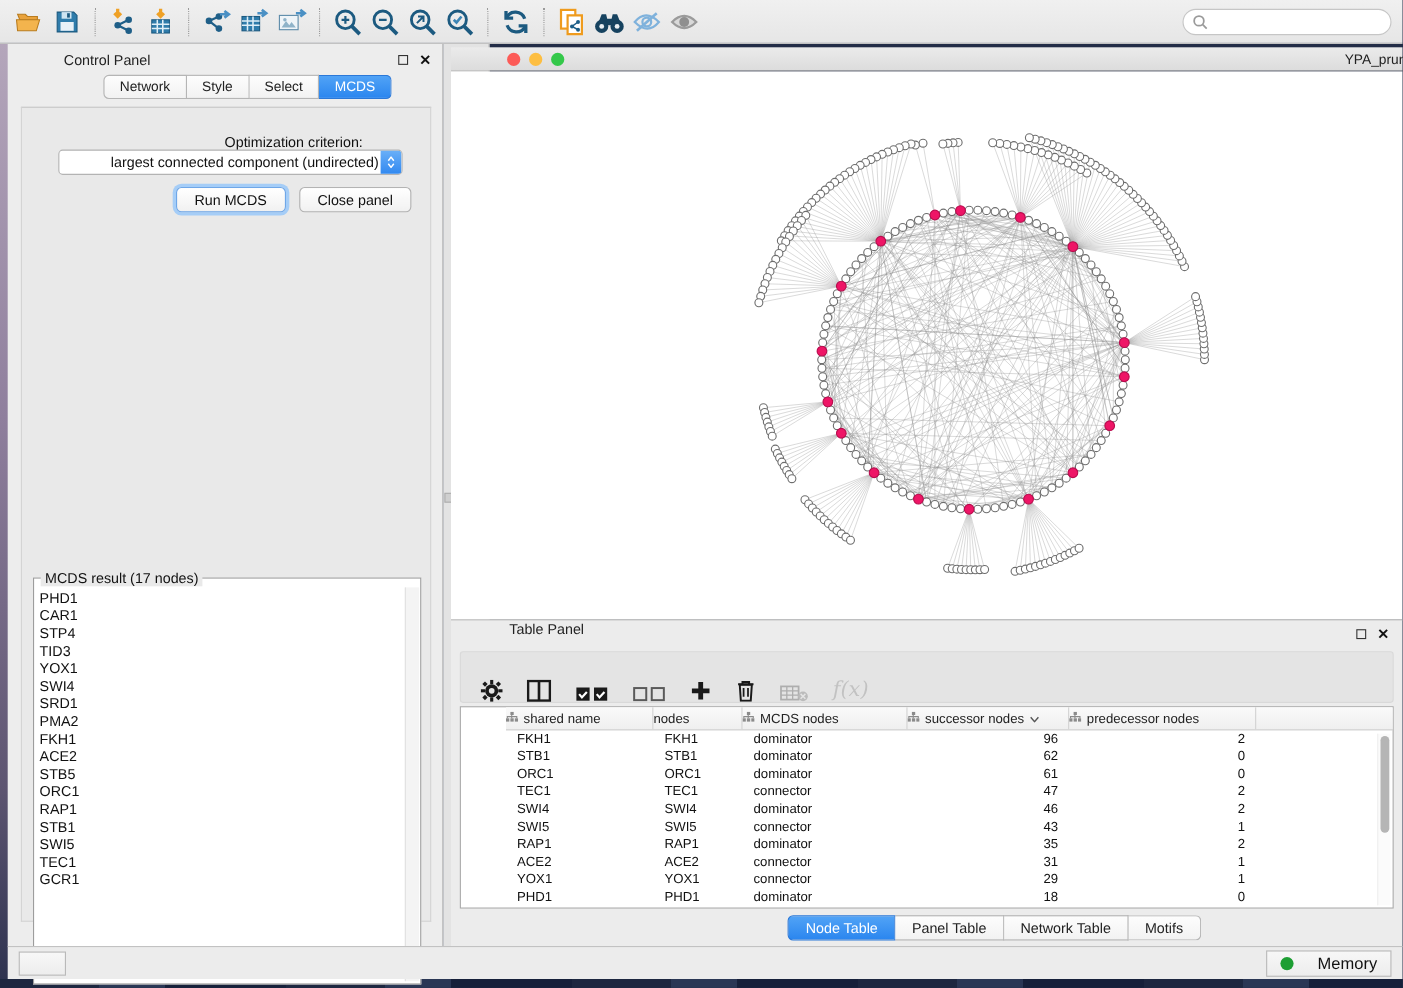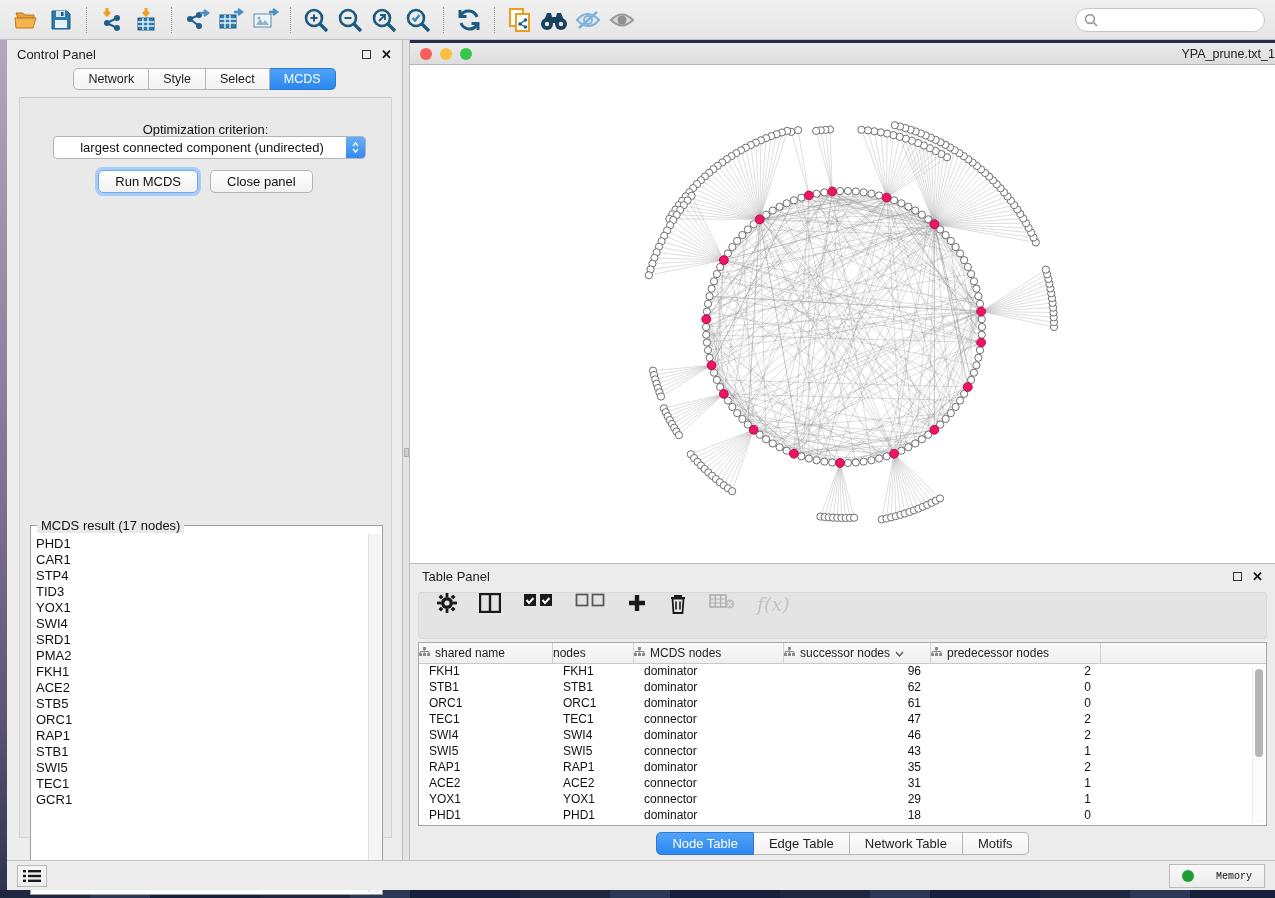--- a/index.html
+++ b/index.html
@@ -1,18 +1,18 @@
 <!DOCTYPE html>
 <html><head>
 <meta charset="utf-8">
 <style>
   * { margin:0; padding:0; box-sizing:border-box; }
   html,body { width:1275px; height:898px; overflow:hidden;
     font-family:"Liberation Sans", sans-serif; background:#232d47; }
-  .abs { position:absolute; }
+  .abs { position:absolute;padding-left:41px; }
 
   
   #toolbar { left:0; top:0; width:1275px; height:40px; background:linear-gradient(#f0f0f0,#e6e6e6);
     border-bottom:1px solid #c2c2c2; display:flex; align-items:center; padding:0 10px; }
   .tb-icon { width:34px; height:30px; display:flex; align-items:center; justify-content:center; cursor:pointer; }
   .tb-sep { width:1px; height:26px; border-left:1px dotted #9a9a9a; margin:0 8px; }
   #toolbar-search { margin-left:auto; width:190px; height:24px; background:#fff; border:1px solid #c6c6c6;
     border-radius:12px; display:flex; align-items:center; padding:0 8px; color:#999; }
   #toolbar-search input { border:none; outline:none; width:150px; font-size:12px; background:transparent; }
 
@@ -62,44 +62,44 @@
   #net-win { left:410px; top:40px; width:865px; height:523px; }
   #net-titlebar { left:0; top:3px; width:865px; height:22px; background:linear-gradient(#ebebeb,#dcdcdc);
     border-bottom:1px solid #b5b5b5; display:flex; align-items:center; }
   .traffic { display:flex; gap:8px; padding-left:10px; }
   .light { width:12px; height:12px; border-radius:50%; cursor:pointer; }
   #net-title { position:absolute; width:100%; text-align:right; font-size:12.5px; color:#222; pointer-events:none; }
   #net-canvas { left:0; top:25px; width:865px; height:498px; background:#fff; cursor:default; }
 
   
   #table-panel { left:410px; top:563px; width:865px; height:297px; background:#ececec; border-top:1px solid #bdbdbd; }
-  #tp-header { height:25px; display:flex; align-items:center; padding:0 12px; font-size:13px; color:#222; }
+  #tp-header { height:25px; display:flex; padding:0 12px; font-size:13px; color:#222; }
   #tp-toolbar { left:8px; top:28px; width:849px; height:47px; background:#e4e4e4; border:1px solid #d9d9d9;
-    border-radius:3px; display:flex; align-items:flex-start; gap:22px; padding:0 18px; }
+    border-radius:3px; display:flex; align-items:flex-end; gap:22px; padding:0 18px; }
   .tp-icon { display:flex; align-items:center; cursor:pointer; }
   .tp-icon.disabled { opacity:.45; cursor:default; }
   #fx-label { font-size:19px; font-style:italic; color:#9a9a9a; font-family:"DejaVu Serif", serif; }
   #node-table { left:8px; top:78px; width:849px; height:184px; background:#fff; border:1px solid #a8a8a8; }
   #nt-headrow { display:flex; height:21px; background:linear-gradient(#fafafa,#efefef); border-bottom:1px solid #c9c9c9; }
   .nt-hcell { display:flex; align-items:center; justify-content:flex-start; gap:5px; font-size:12px; color:#222;
     border-right:1px solid #d2d2d2; cursor:pointer; }
   .nt-row { display:flex; height:16px; font-size:12px; color:#111; }
   .nt-cell { padding:0 10px; white-space:nowrap; overflow:hidden; }
   .nt-cell.num { text-align:right; }
   #nt-scroll { position:absolute; right:2px; top:24px; width:12px; height:156px; background:#fbfbfb; border-left:1px solid #eee; }
   #nt-thumb { position:absolute; left:2px; top:2px; width:8px; height:88px; background:#b5b5b5; border-radius:5px; }
   #tp-tabs { top:268px; width:100%; display:flex; justify-content:center; }
   #tp-tabs .seg-tab { font-size:13px; padding:3px 15px; }
 
   
   #status-bar { left:7px; top:860px; width:1268px; height:30px; background:#ececec; border-top:1px solid #c2c2c2; }
   #list-btn { left:10px; top:4px; width:30px; height:22px; background:linear-gradient(#f7f7f7,#ededed);
     border:1px solid #b9b9b9; display:flex; align-items:center; justify-content:center; cursor:pointer; }
   #memory-btn { right:10px; top:3px; height:24px; background:linear-gradient(#f7f7f7,#ededed); border:1px solid #b9b9b9;
-    display:flex; align-items:center; gap:22px; padding:0 12px; font-size:10px; color:#111; cursor:pointer;font-family:Liberation Mono, monospace; }
+    display:flex; align-items:center; gap:22px; padding:0 12px; font-size:15px; color:#111; cursor:pointer; }
   #memory-dot { width:12px; height:12px; border-radius:50%; background:#1d9e33; }
 </style>
 </head>
 <body>
 
 <div id="toolbar" class="abs">
   <span class="tb-icon">
     <svg width="26" height="22" viewBox="0 0 26 22">
         <path d="M2 4 h7 l2 2 h9 v3 H4 z" fill="#e9a23b" stroke="#b97c1e"></path>
         <path d="M1 9 h21 l-3 10 H2 z" fill="#f3b44d" stroke="#b97c1e"></path>
@@ -1261,21 +1261,21 @@
           <div class="nt-cell num" style="width: 147px;">18</div>
           <div class="nt-cell num" style="width: 170px;">0</div>
         </div>
       </div>
     <div id="nt-scroll">
         <div id="nt-thumb"></div>
       </div>
   </div>
   <div id="tp-tabs" class="abs seg-tabs">
       <div class="seg-tab active">Node Table</div>
-      <div class="seg-tab">Edge Table</div>
+      <div class="seg-tab">Panel Table</div>
       <div class="seg-tab">Network Table</div>
       <div class="seg-tab">Motifs</div>
     </div>
 </div>
 
 <div id="status-bar" class="abs">
   <div id="list-btn" class="abs">
     <svg width="18" height="14" viewBox="0 0 18 14">
         <g fill="#1a1a1a">
           <rect x="0" y="1" width="3" height="2.4"></rect>

